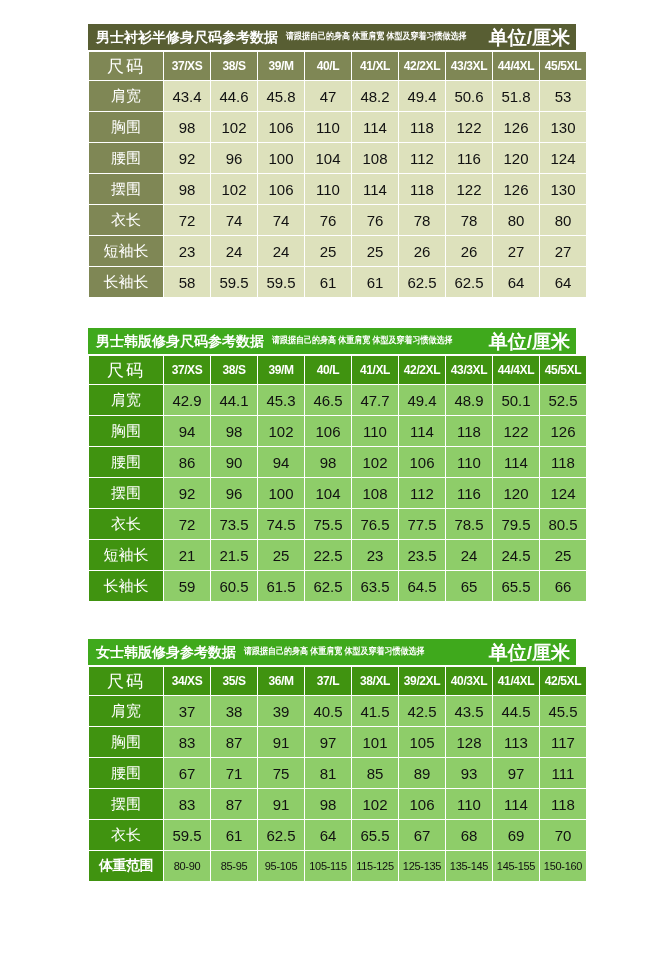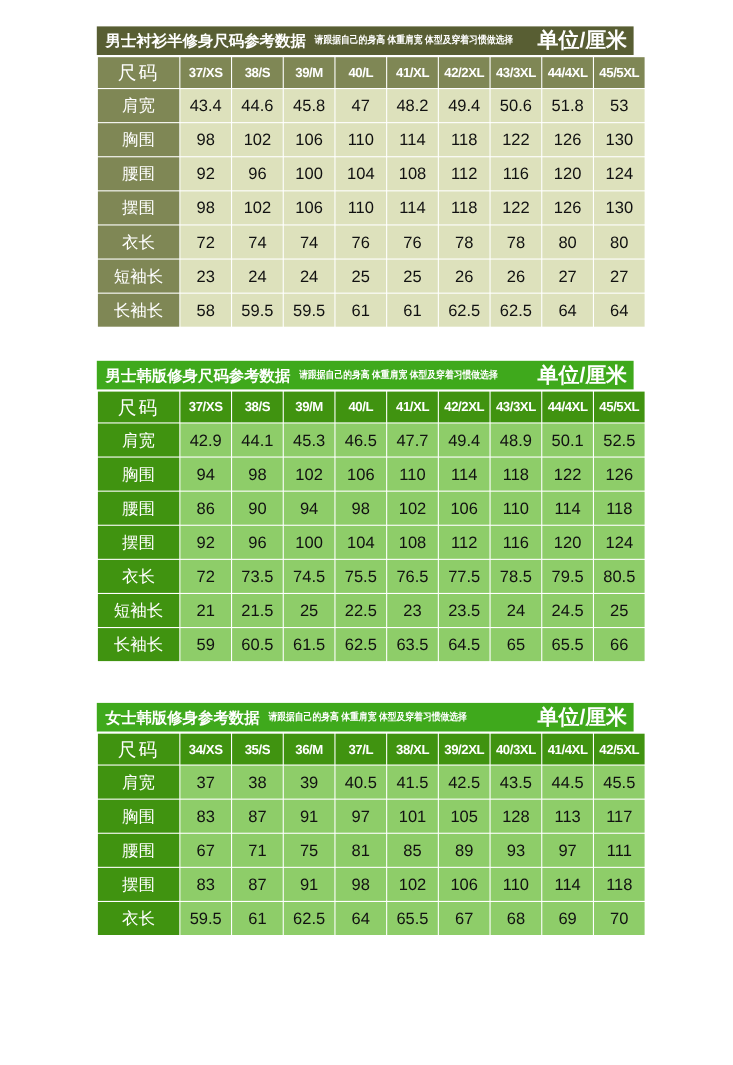--- a/index.html
+++ b/index.html
@@ -456,17 +456,29 @@
               <td class="val-cell">59.5</td>
               <td class="val-cell">61</td>
               <td class="val-cell">62.5</td>
               <td class="val-cell">64</td>
               <td class="val-cell">65.5</td>
               <td class="val-cell">67</td>
               <td class="val-cell">68</td>
               <td class="val-cell">69</td>
               <td class="val-cell">70</td>
             </tr>
+            <tr class="data-row">
+              <td class="lead-cell small bold">体重范围</td>
+              <td class="val-cell small">80-90</td>
+              <td class="val-cell small">85-95</td>
+              <td class="val-cell small">95-105</td>
+              <td class="val-cell small">105-115</td>
+              <td class="val-cell small">115-125</td>
+              <td class="val-cell small">125-135</td>
+              <td class="val-cell small">135-145</td>
+              <td class="val-cell small">145-155</td>
+              <td class="val-cell small">150-160</td>
+            </tr>
           </tbody>
         </table>
       </div>
     </div>
 </div>
 
 </body></html>

